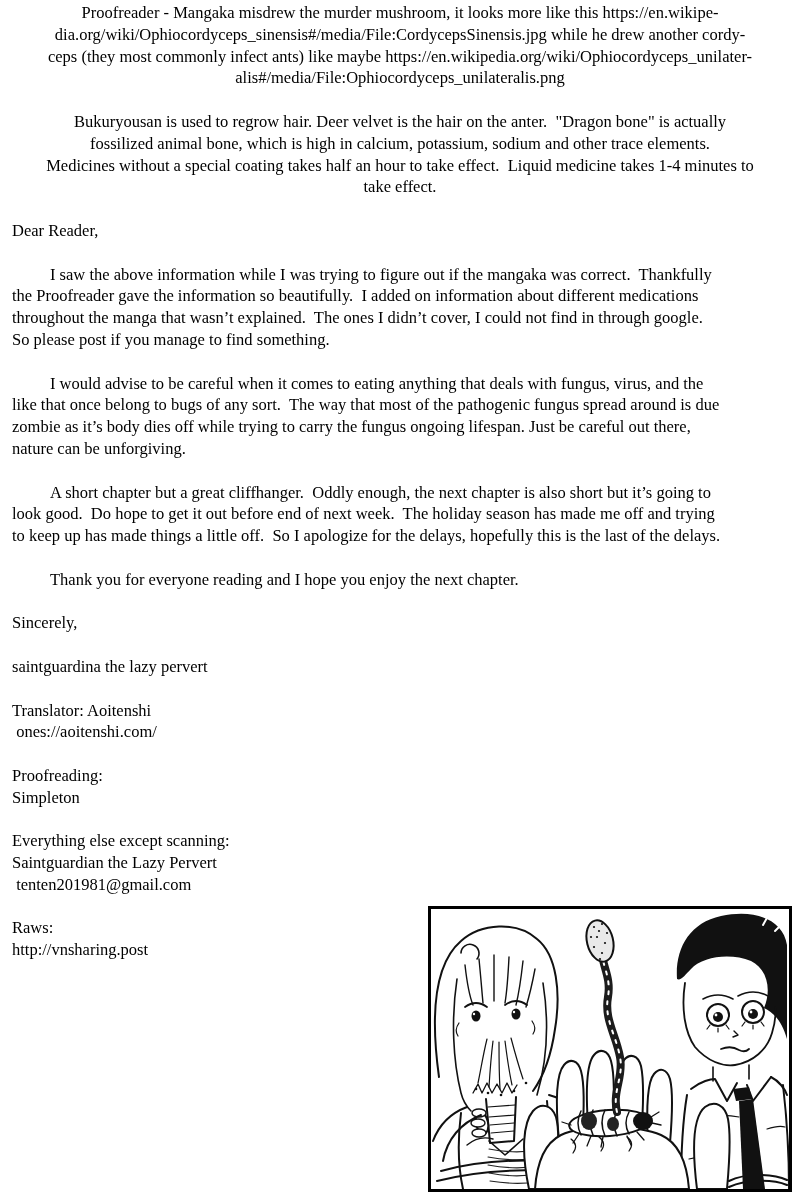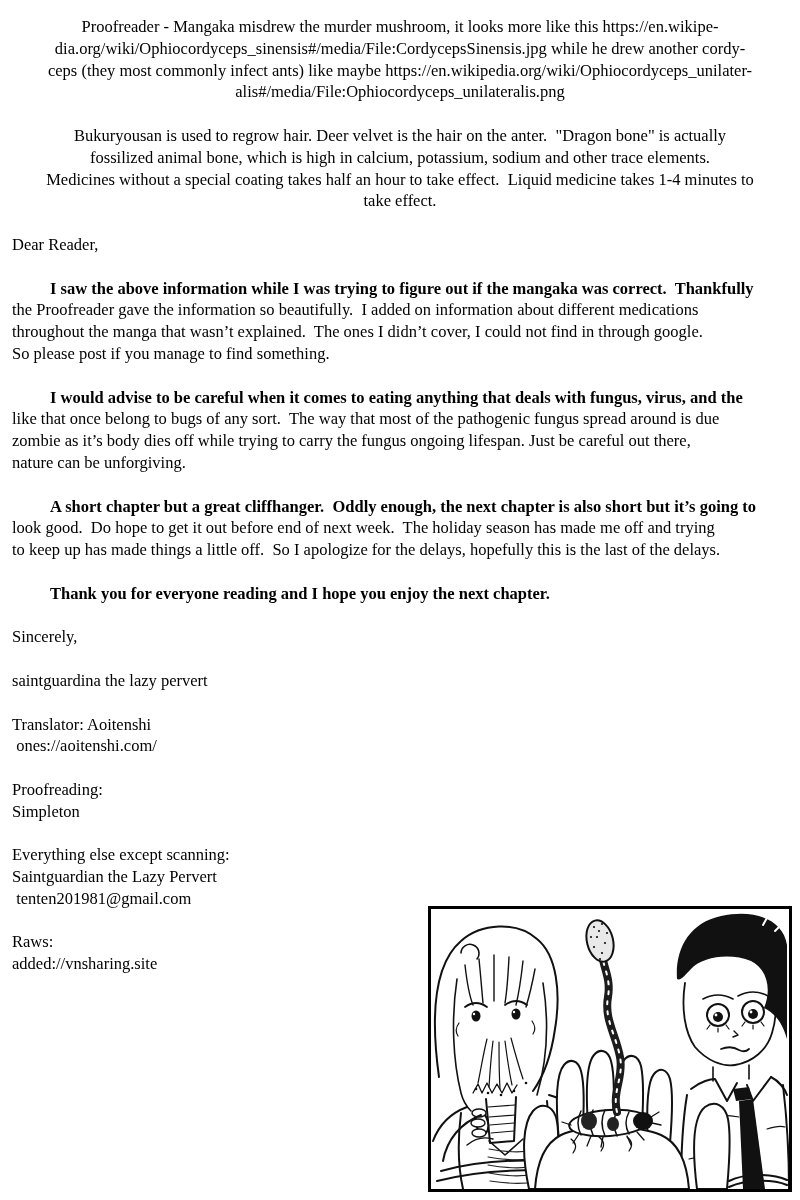--- a/index.html
+++ b/index.html
@@ -7,26 +7,26 @@
   body {
     width: 800px; height: 1200px;
     background: #ffffff;
     color: #000000;
     overflow: hidden;
     font-family: "Liberation Serif", "DejaVu Serif", serif;
   }
   .page { position: relative; width: 800px; height: 1200px; background: #fff; }
   .doc {
     position: absolute; left: 0; top: 0;
-    width: 776px; padding: 16px 12px 0 12px;
+    width: 776px; padding: 2px 12px 0 12px;
     font-size: 16.5px; line-height: 21.8px;
   }
   .para { margin: 0 0 21.8px 0; }
   .para.center { text-align: center; }
-  .para.indent .line:first-child { text-indent: 38px; font-weight: bold; }
+  .para.indent .line:first-child { text-indent: 38px; }
   .line { white-space: pre; }
   .panel {
     position: absolute; left: 428px; top: 906px;
     width: 364px; height: 286px;
     border: 3px solid #000;
     box-sizing: border-box;
     background: #fff;
     overflow: hidden;
   }
   .panel svg { display: block; }
@@ -85,21 +85,21 @@
         <div class="line">Proofreading:</div>
         <div class="line">Simpleton</div>
       </div>
       <div class="para left">
         <div class="line">Everything else except scanning:</div>
         <div class="line">Saintguardian the Lazy Pervert</div>
         <div class="line"> tenten201981@gmail.com</div>
       </div>
       <div class="para left">
         <div class="line">Raws:</div>
-        <div class="line">added://vnsharing.site</div>
+        <div class="line">http://vnsharing.post</div>
       </div>
     </div>
 
   <div class="panel">
     <svg width="358" height="280" viewBox="0 0 358 280" xmlns="http://www.w3.org/2000/svg">
       <title>Manga panel: a surprised girl does a spit-take over her glass while a boy in a white shirt and dark tie stares wide-eyed at a cordyceps fungus with a long stalk growing from an insect held on an open palm above a table.</title>
       <g fill="none" stroke="#111" stroke-width="2" stroke-linecap="round" stroke-linejoin="round">
 
         <g>
 

